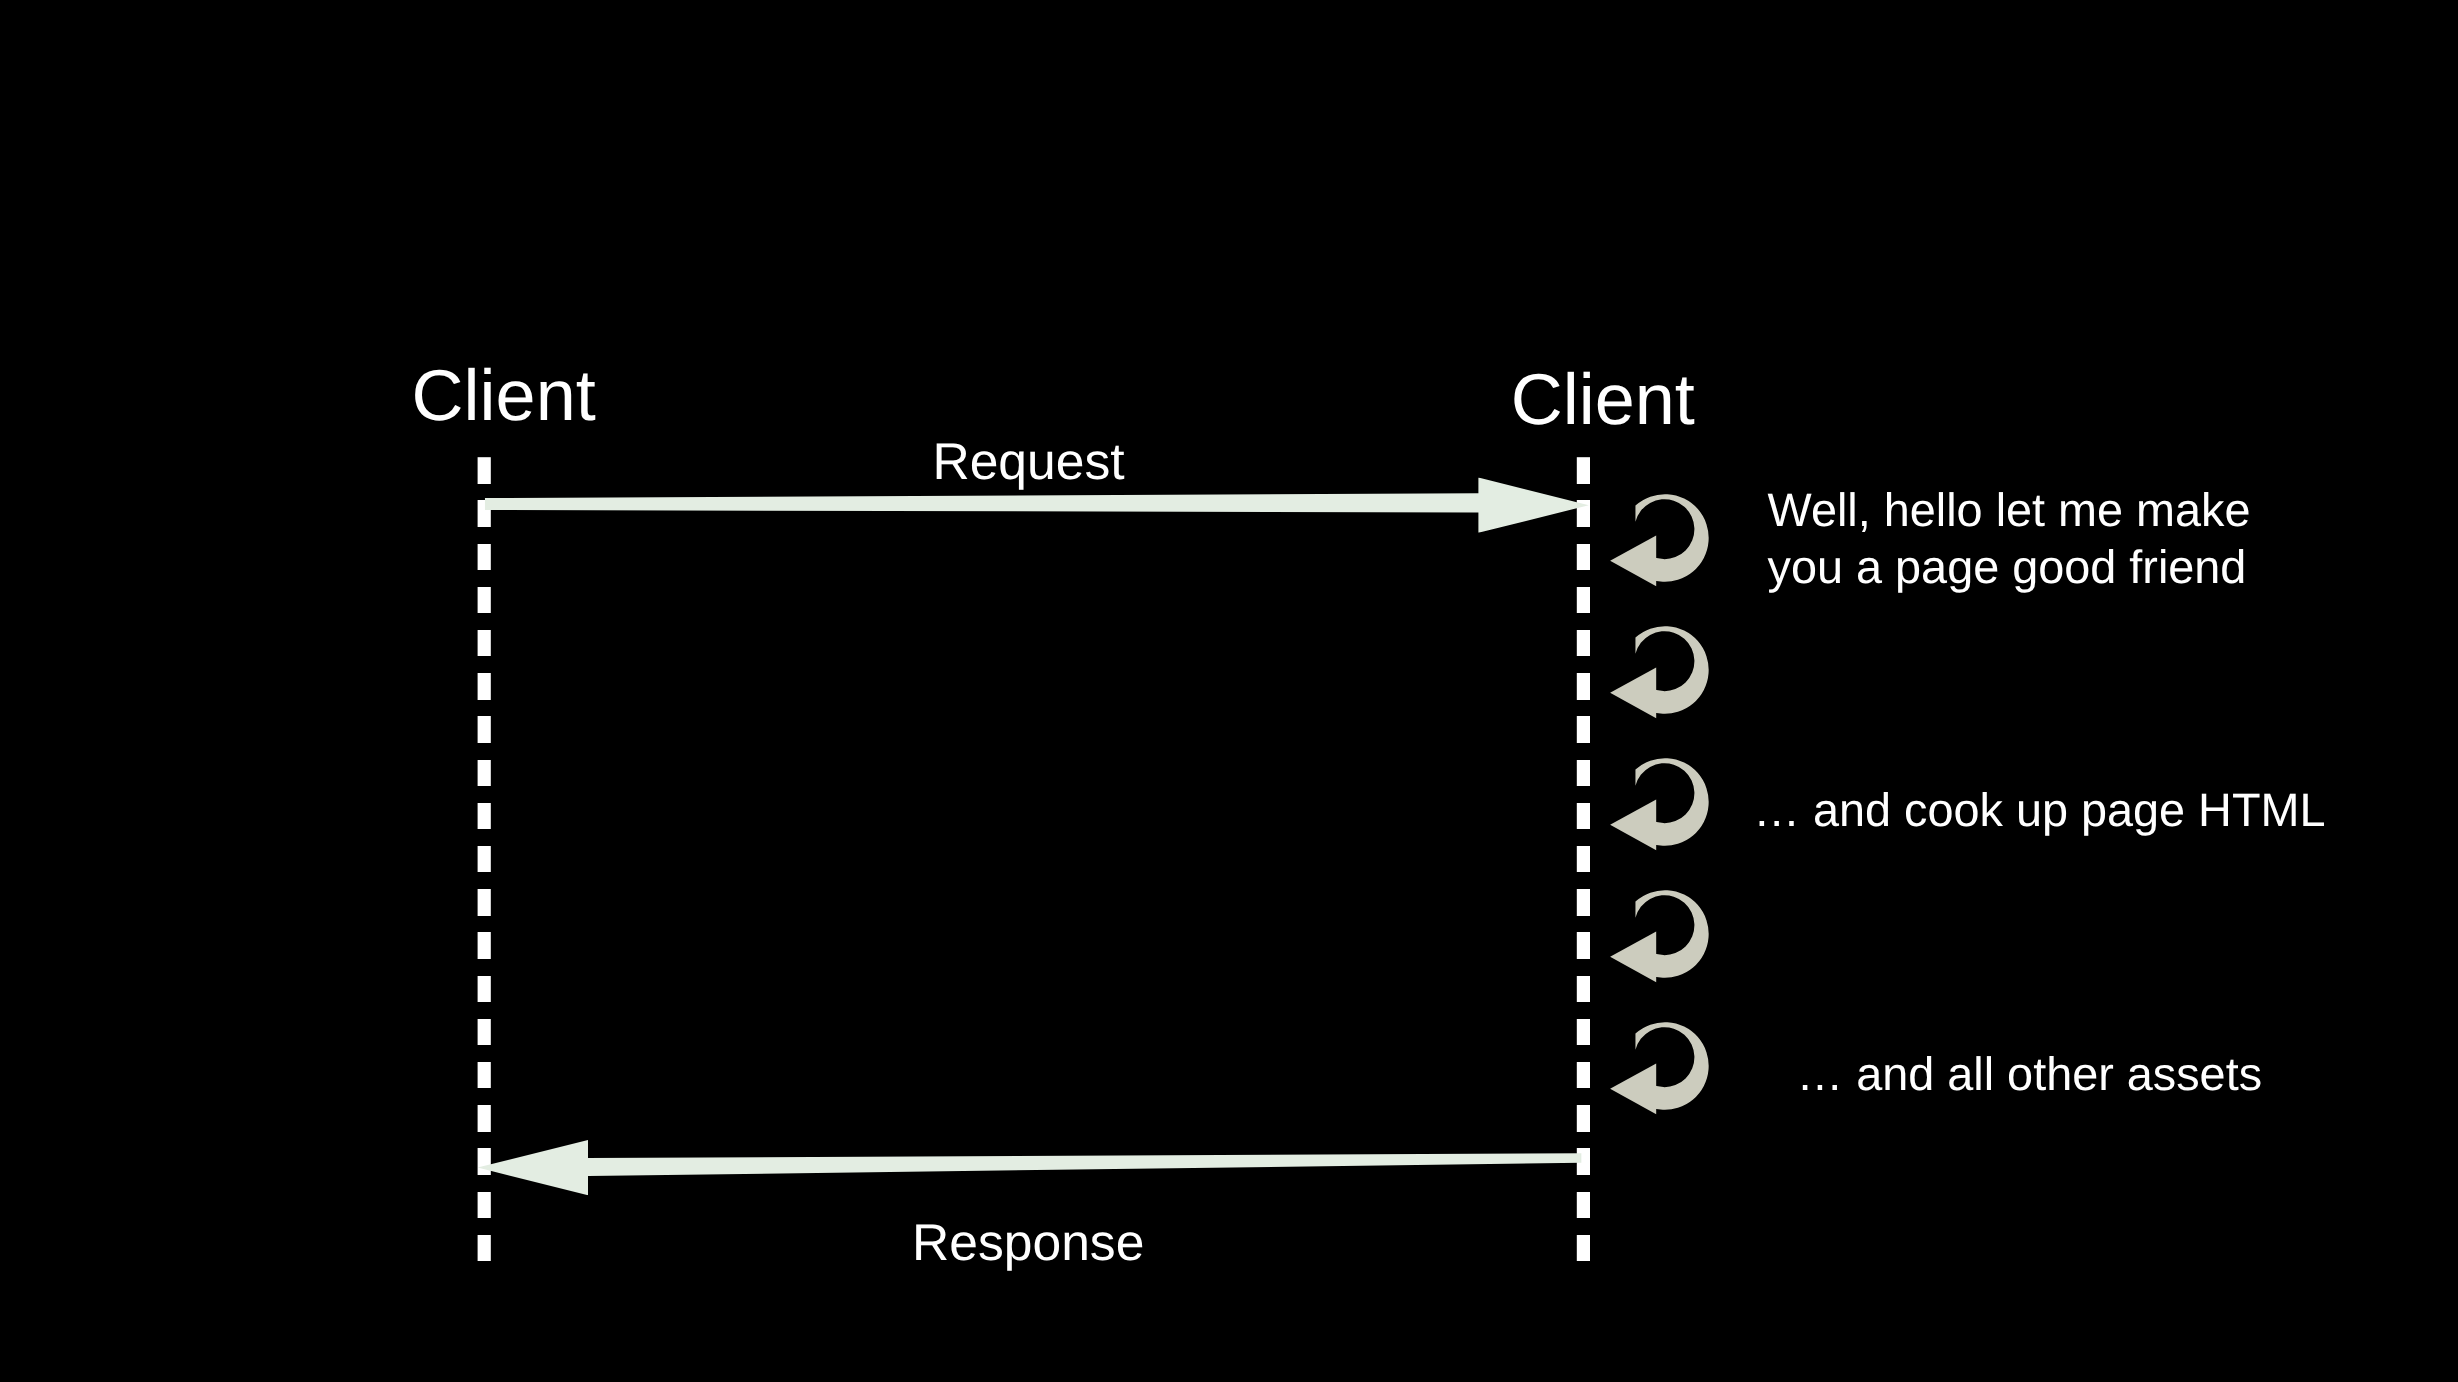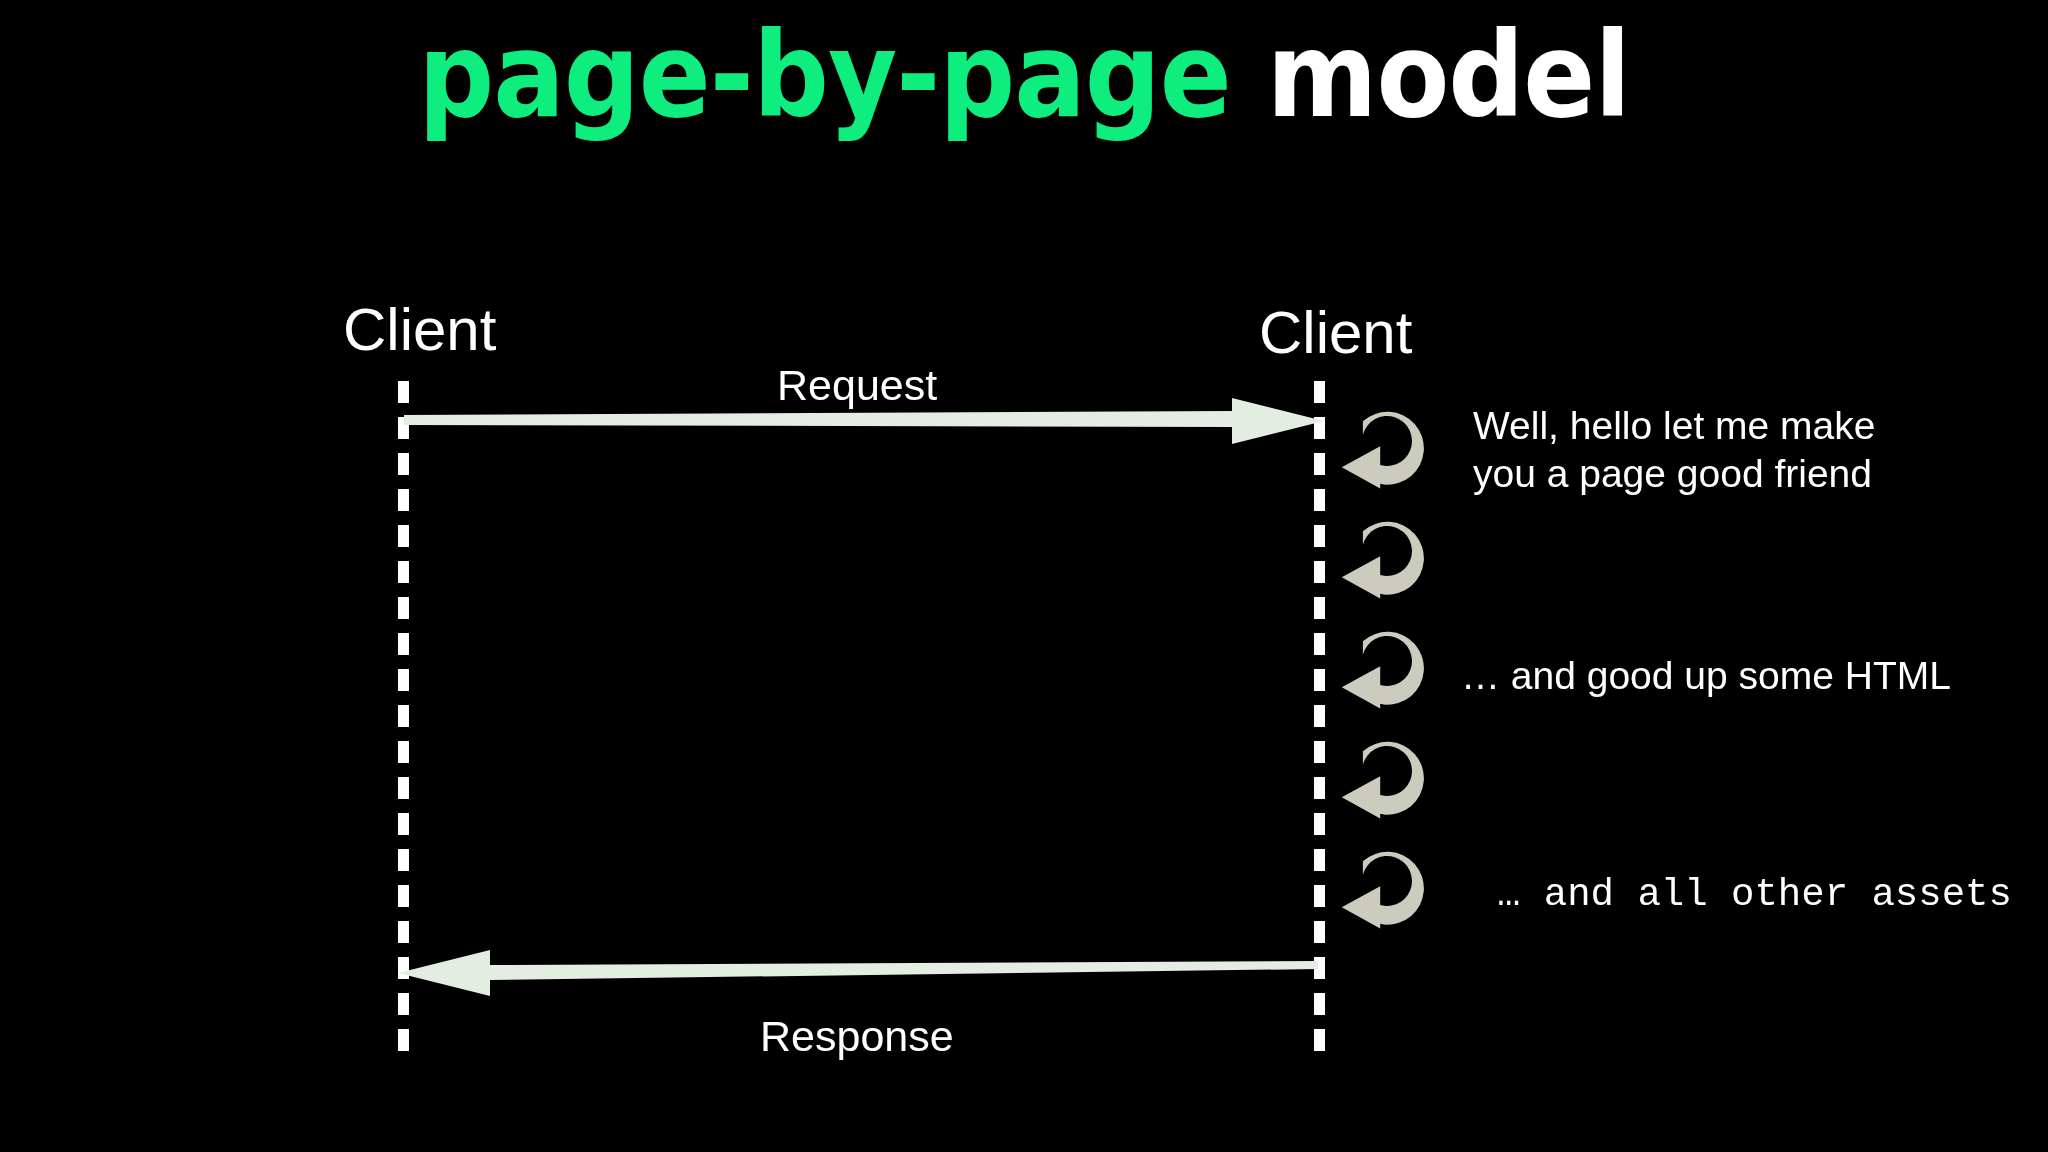--- a/index.html
+++ b/index.html
@@ -103,30 +103,27 @@
     position: absolute;
     color: #FFFFFF;
     font-size: 39px;
     line-height: 1.22;
     white-space: pre-line;
   }
   #note-0 { left: 1473px; top: 402px; }
   #note-1 { left: 1456px; top: 550px; }
   #note-2 { left: 1461px; top: 652px; }
   #note-3 { left: 1461px; top: 762px; }
-  #note-4 { left: 1497px; top: 872px; font-family: Liberation Mono, monospace; }
+  #note-4 { left: 1497px; top: 872px; }
 </style>
 </head>
 <body>
 
 <div id="slide">
 
-  <div id="title">
-    <span class="accent">page-by-page</span><span class="plain"> model</span>
-  </div>
 
   <div id="diagram">
 
     <div class="actor-label" id="label-client">Client</div>
     <div class="actor-label" id="label-server">Client</div>
 
     <div class="lifeline" id="lifeline-client"></div>
     <div class="lifeline" id="lifeline-server"></div>
 
     <svg class="msg-arrow" id="arrow-request" viewBox="0 0 920 46">
@@ -155,17 +152,17 @@
       <path d="M 28,18 A 38 38 0 1 1 24,70 L 42,62 A 26 26 0 1 0 28,32 Z" fill="#CCCCBE"></path>
       <path d="M 46,44 L 46,88 L 6,66 Z" fill="#CCCCBE"></path>
     </svg>
     <svg class="self-loop" style="top:844px" viewBox="0 0 100 100">
       <path d="M 28,18 A 38 38 0 1 1 24,70 L 42,62 A 26 26 0 1 0 28,32 Z" fill="#CCCCBE"></path>
       <path d="M 46,44 L 46,88 L 6,66 Z" fill="#CCCCBE"></path>
     </svg>
 
     <div class="note" id="note-0">Well, hello let me make
 you a page good friend</div>
-    <div class="note" id="note-2">… and good up some HTML</div>
+    <div class="note" id="note-2">… and cook up page HTML</div>
     <div class="note" id="note-4">… and all other assets</div>
 
   </div>
 </div>
 
 </body></html>

